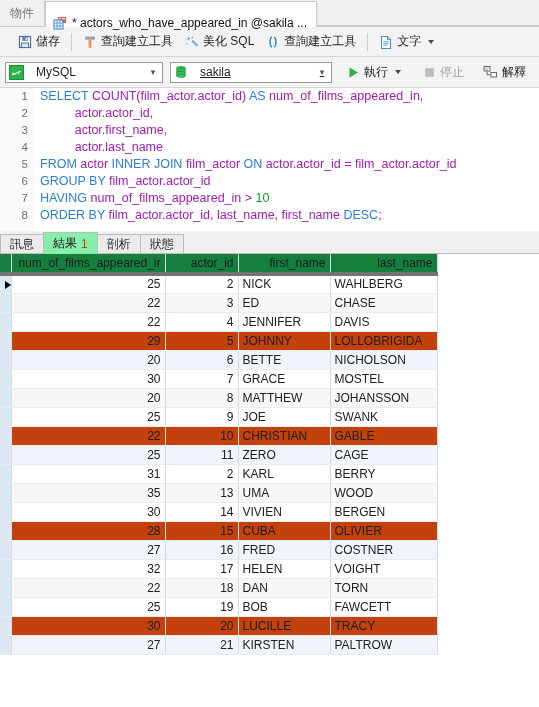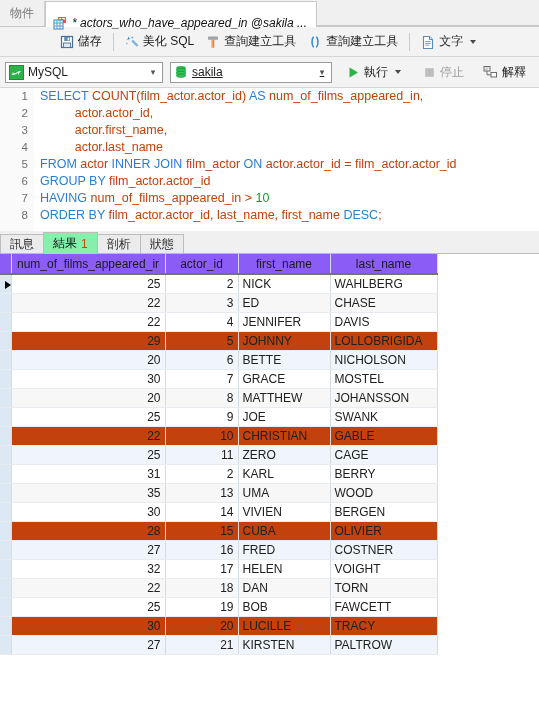--- a/index.html
+++ b/index.html
@@ -17,48 +17,48 @@
   }
   .tab{
     height:25px;box-sizing:border-box;display:flex;align-items:center;
     gap:5px;padding:0 10px;font-size:12px;white-space:nowrap;
     border-right:1px solid #cfcfcf;
   }
   .tab.inactive{color:#7a7a7a;background:#f0f0f0;}
   .tab.active{
     background:#ffffff;color:#111;border-left:1px solid #c8c8c8;
     border-right:1px solid #c8c8c8;border-top:1px solid #c8c8c8;
-    height:26px;margin-bottom:-1px;padding:16px 9px 0 7px;font-style:italic;
+    height:26px;margin-bottom:-1px;padding:16px 9px 0 7px;
   }
   .tabfill{flex:1;height:25px;background:#f0f0f0;border-bottom:1px solid #c8c8c8;}
   
   #toolbar1{
     height:29px;background:#f3f3f3;border-bottom:1px solid #d6d6d6;
-    display:flex;align-items:center;padding:0 12px;gap:0px;justify-content:center;
+    display:flex;align-items:center;padding:0 12px;gap:0px;
   }
   #toolbar2{
     height:30px;background:#f3f3f3;border-bottom:1px solid #d6d6d6;
     display:flex;align-items:center;padding:0 5px;gap:7px;
   }
   .tb-btn{
     display:flex;align-items:center;gap:4px;height:23px;padding:0 6px;
     border-radius:2px;font-size:12px;color:#1d1d1d;white-space:nowrap;cursor:default;
   }
   .tb-btn.dim{color:#a0a0a0;}
   .tb-sep{width:1px;height:18px;background:#cbcbcb;margin:0 5px;}
   .caret{
     width:0;height:0;border-left:3.5px solid transparent;border-right:3.5px solid transparent;
     border-top:4px solid #4a4a4a;margin:0 3px;
   }
   
   .combo{
     height:21px;background:#fff;border:1px solid #9a9a9a;display:flex;
     align-items:center;padding:0 2px 0 3px;box-sizing:border-box;
   }
-  .combo .cl{flex:1;font-size:12px;padding-left:4px;color:#1d1d1d;}
+  .combo .cl{flex:1;font-size:12px;padding-left:12px;color:#1d1d1d;}
   .combo .cv{
     width:14px;display:flex;align-items:center;justify-content:center;color:#555;font-size:9px;
   }
   #combo-conn{width:158px;}
   #combo-db{width:162px;text-decoration:underline;}
   
   #editor{
     height:143px;background:#ffffff;position:relative;overflow:hidden;
     font-family:"Liberation Sans","DejaVu Sans",sans-serif;
   }
@@ -70,21 +70,21 @@
     height:17px;line-height:17px;text-align:right;padding-right:6px;
     font-size:11.5px;color:#6f6f6f;
   }
   #code{
     position:absolute;left:40px;top:0;right:0;
     font-size:12.5px;line-height:17px;white-space:pre;
   }
   #code .l{height:17px;}
   .kw{color:#2a7fd4;}
   .num{color:#149b2f;}
-  .id{color:#c2410c;}
+  .id{color:#a21caf;}
   
   #restabs{
     height:22px;background:#f0f0f0;display:flex;align-items:flex-end;
     border-bottom:1px solid #bcbcbc;padding-left:0px;
   }
   .rtab{
     height:19px;box-sizing:border-box;display:flex;align-items:center;
     padding:0 9px;font-size:12px;background:#ebebeb;
     border:1px solid #bcbcbc;border-bottom:none;margin-right:-1px;color:#2a2a2a;justify-content:flex-end;
   }
@@ -96,22 +96,22 @@
   .rtabfill{flex:1;height:19px;}
   
   #grid{background:#ffffff;}
   table.g{border-collapse:collapse;table-layout:fixed;width:437px;}
   table.g th, table.g td{
     font-size:12px;font-weight:normal;padding:0 4px;height:19px;
     box-sizing:border-box;overflow:hidden;white-space:nowrap;
     border-right:1px solid #d3dbe3;border-bottom:1px solid #e8ecf0;
   }
   table.g th{
-    background:#8b5cf6;color:#1b1b1b;text-align:center;
-    border-bottom:2px solid #737373;height:20px;
+    background:#15803d;color:#1b1b1b;text-align:right;
+    border-bottom:4px solid #737373;height:20px;
   }
   th.gut,td.gut{
     width:11px;padding:0;background:#dce9f5;border-right:1px solid #b9cbdc;
   }
   td.gut{background:#dce9f5;text-align:center;}
   td.gut .arrow{
     display:inline-block;width:0;height:0;
     border-top:4px solid transparent;border-bottom:4px solid transparent;
     border-left:6px solid #000;margin-left:1px;vertical-align:middle;
   }
@@ -163,38 +163,38 @@
       </svg>
     </span>
     <span>儲存</span>
   </div>
 
   <div class="tb-sep"></div>
 
   <div class="tb-btn">
     <span class="ico">
       <svg width="14" height="14" viewBox="0 0 14 14">
+        <rect x="2" y="1.5" width="10" height="3.2" rx=".6" fill="#9aa4ad"></rect>
+        <rect x="5.7" y="4.7" width="2.6" height="8" fill="#e8863c"></rect>
+        <rect x="5.7" y="4.7" width="1.1" height="8" fill="#f3ab72"></rect>
+      </svg>
+    </span>
+    <span>查詢建立工具</span>
+  </div>
+
+  <div class="tb-btn">
+    <span class="ico">
+      <svg width="14" height="14" viewBox="0 0 14 14">
         <rect x="6.4" y="5.4" width="7.6" height="2.3" rx=".5" fill="#7fb2e0" transform="rotate(45 8 7)"></rect>
         <path d="M3.2 1.2l.6 1.6 1.6.6-1.6.6-.6 1.6-.6-1.6L1 5l1.6-.6z" fill="#3b8fd4"></path>
         <path d="M7.2 1.1l.4 1 1 .4-1 .4-.4 1-.4-1-1-.4 1-.4z" fill="#69a9dd"></path>
         <path d="M1.9 7.4l.35.9.9.35-.9.35-.35.9-.35-.9-.9-.35.9-.35z" fill="#69a9dd"></path>
       </svg>
     </span>
     <span>美化 SQL</span>
-  </div>
-
-  <div class="tb-btn">
-    <span class="ico">
-      <svg width="14" height="14" viewBox="0 0 14 14">
-        <rect x="2" y="1.5" width="10" height="3.2" rx=".6" fill="#9aa4ad"></rect>
-        <rect x="5.7" y="4.7" width="2.6" height="8" fill="#e8863c"></rect>
-        <rect x="5.7" y="4.7" width="1.1" height="8" fill="#f3ab72"></rect>
-      </svg>
-    </span>
-    <span>查詢建立工具</span>
   </div>
 
   <div class="tb-btn">
     <span class="ico">
       <svg width="14" height="14" viewBox="0 0 14 14">
         <path d="M5.4 2.2C3.6 3.6 3.6 10.4 5.4 11.8" fill="none" stroke="#2f86d4" stroke-width="1.5" stroke-linecap="round"></path>
         <path d="M8.6 2.2c1.8 1.4 1.8 8.2 0 9.6" fill="none" stroke="#2f86d4" stroke-width="1.5" stroke-linecap="round"></path>
       </svg>
     </span>
     <span>查詢建立工具</span>

